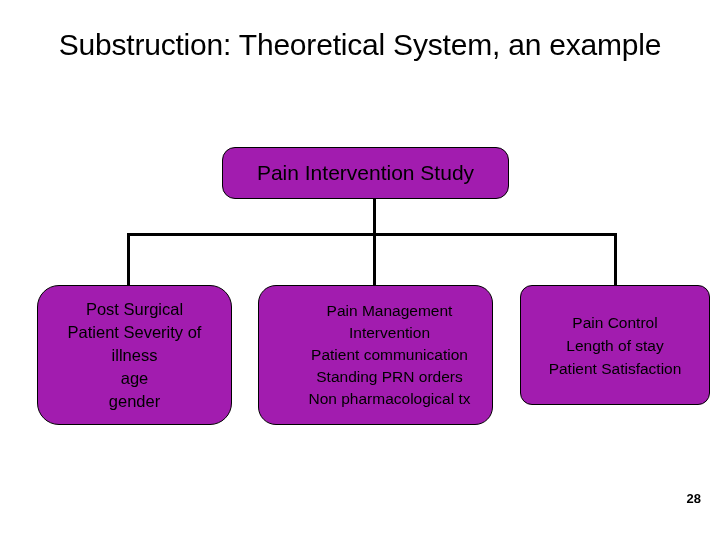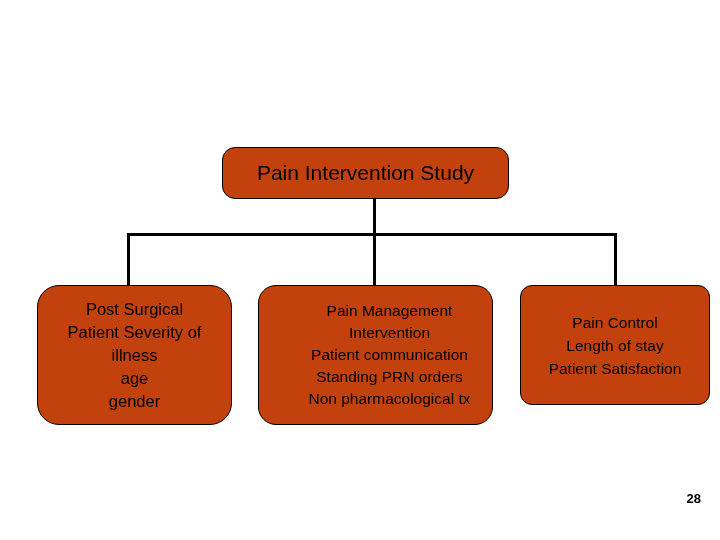--- a/index.html
+++ b/index.html
@@ -40,21 +40,21 @@
     position: absolute;
     background: #000000;
   }
   .line-v { width: 3px; }
   .line-h { height: 3px; }
 
   
   .node {
     position: absolute;
     box-sizing: border-box;
-    background: #c2410c;
+    background: #a21caf;
     border: 1.5px solid #000000;
     border-radius: 14px;
     display: flex;
     align-items: center;
     justify-content: center;
     text-align: center;
     color: #000000;
     padding: 4px 8px;
   }
   .node .node-text {
@@ -123,20 +123,22 @@
     color: #000000;
     font-family: "Liberation Sans", sans-serif;
     font-weight: bold;
   }
 </style>
 </head>
 <body>
 
 <div id="slide">
 
+  <div class="slide-title">Substruction: Theoretical System,
+an example</div>
 
   <div class="line line-v" style="left:373px; top:198px; height:37px;"></div>
 
   <div class="line line-h" style="left:127px; top:233px; width:490px;"></div>
 
   <div class="line line-v" style="left:127px; top:233px; height:53px;"></div>
 
   <div class="line line-v" style="left:373px; top:233px; height:53px;"></div>
 
   <div class="line line-v" style="left:614px; top:233px; height:53px;"></div>

